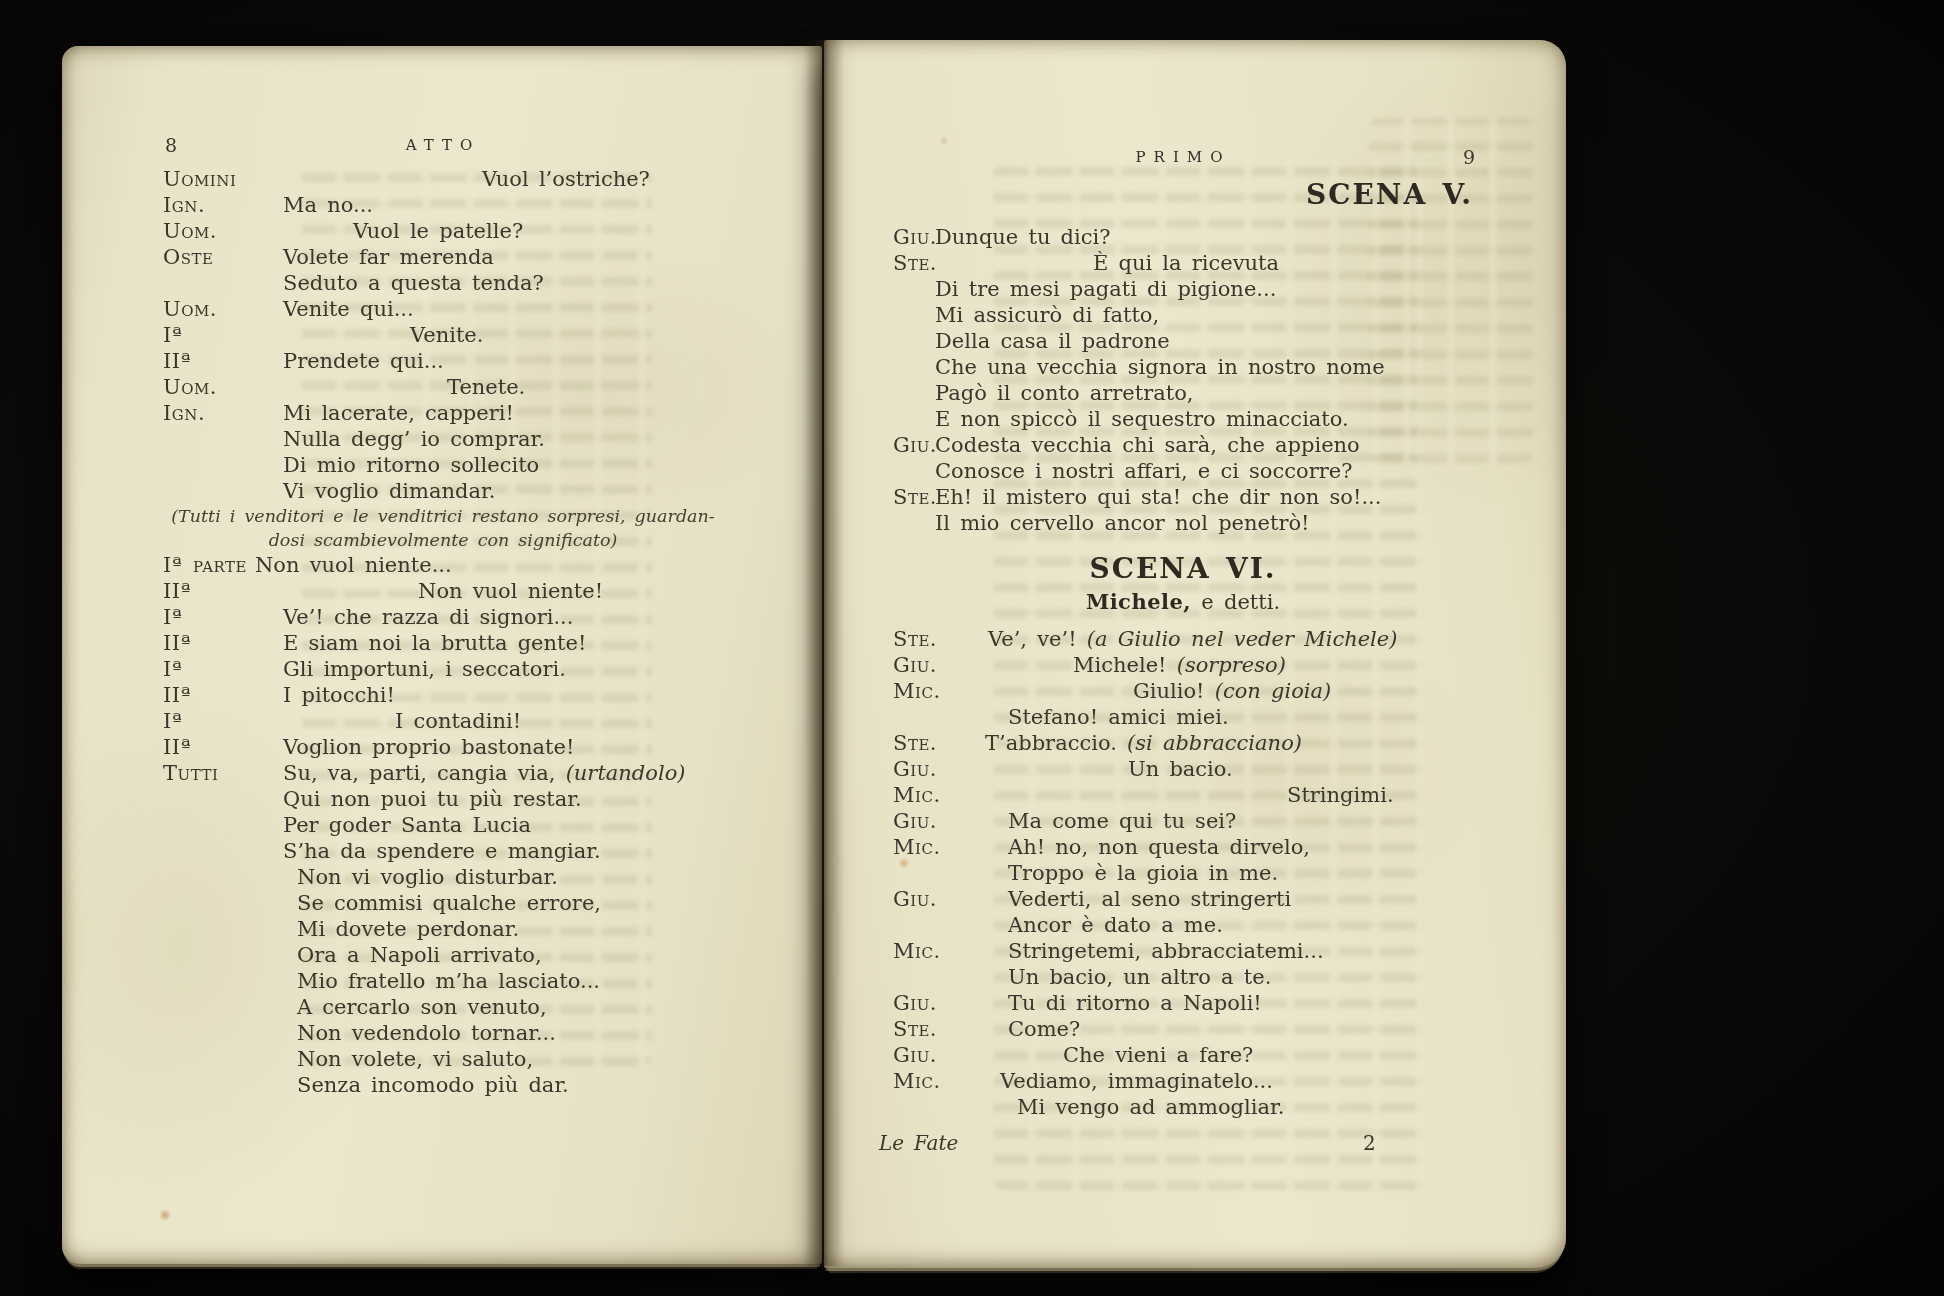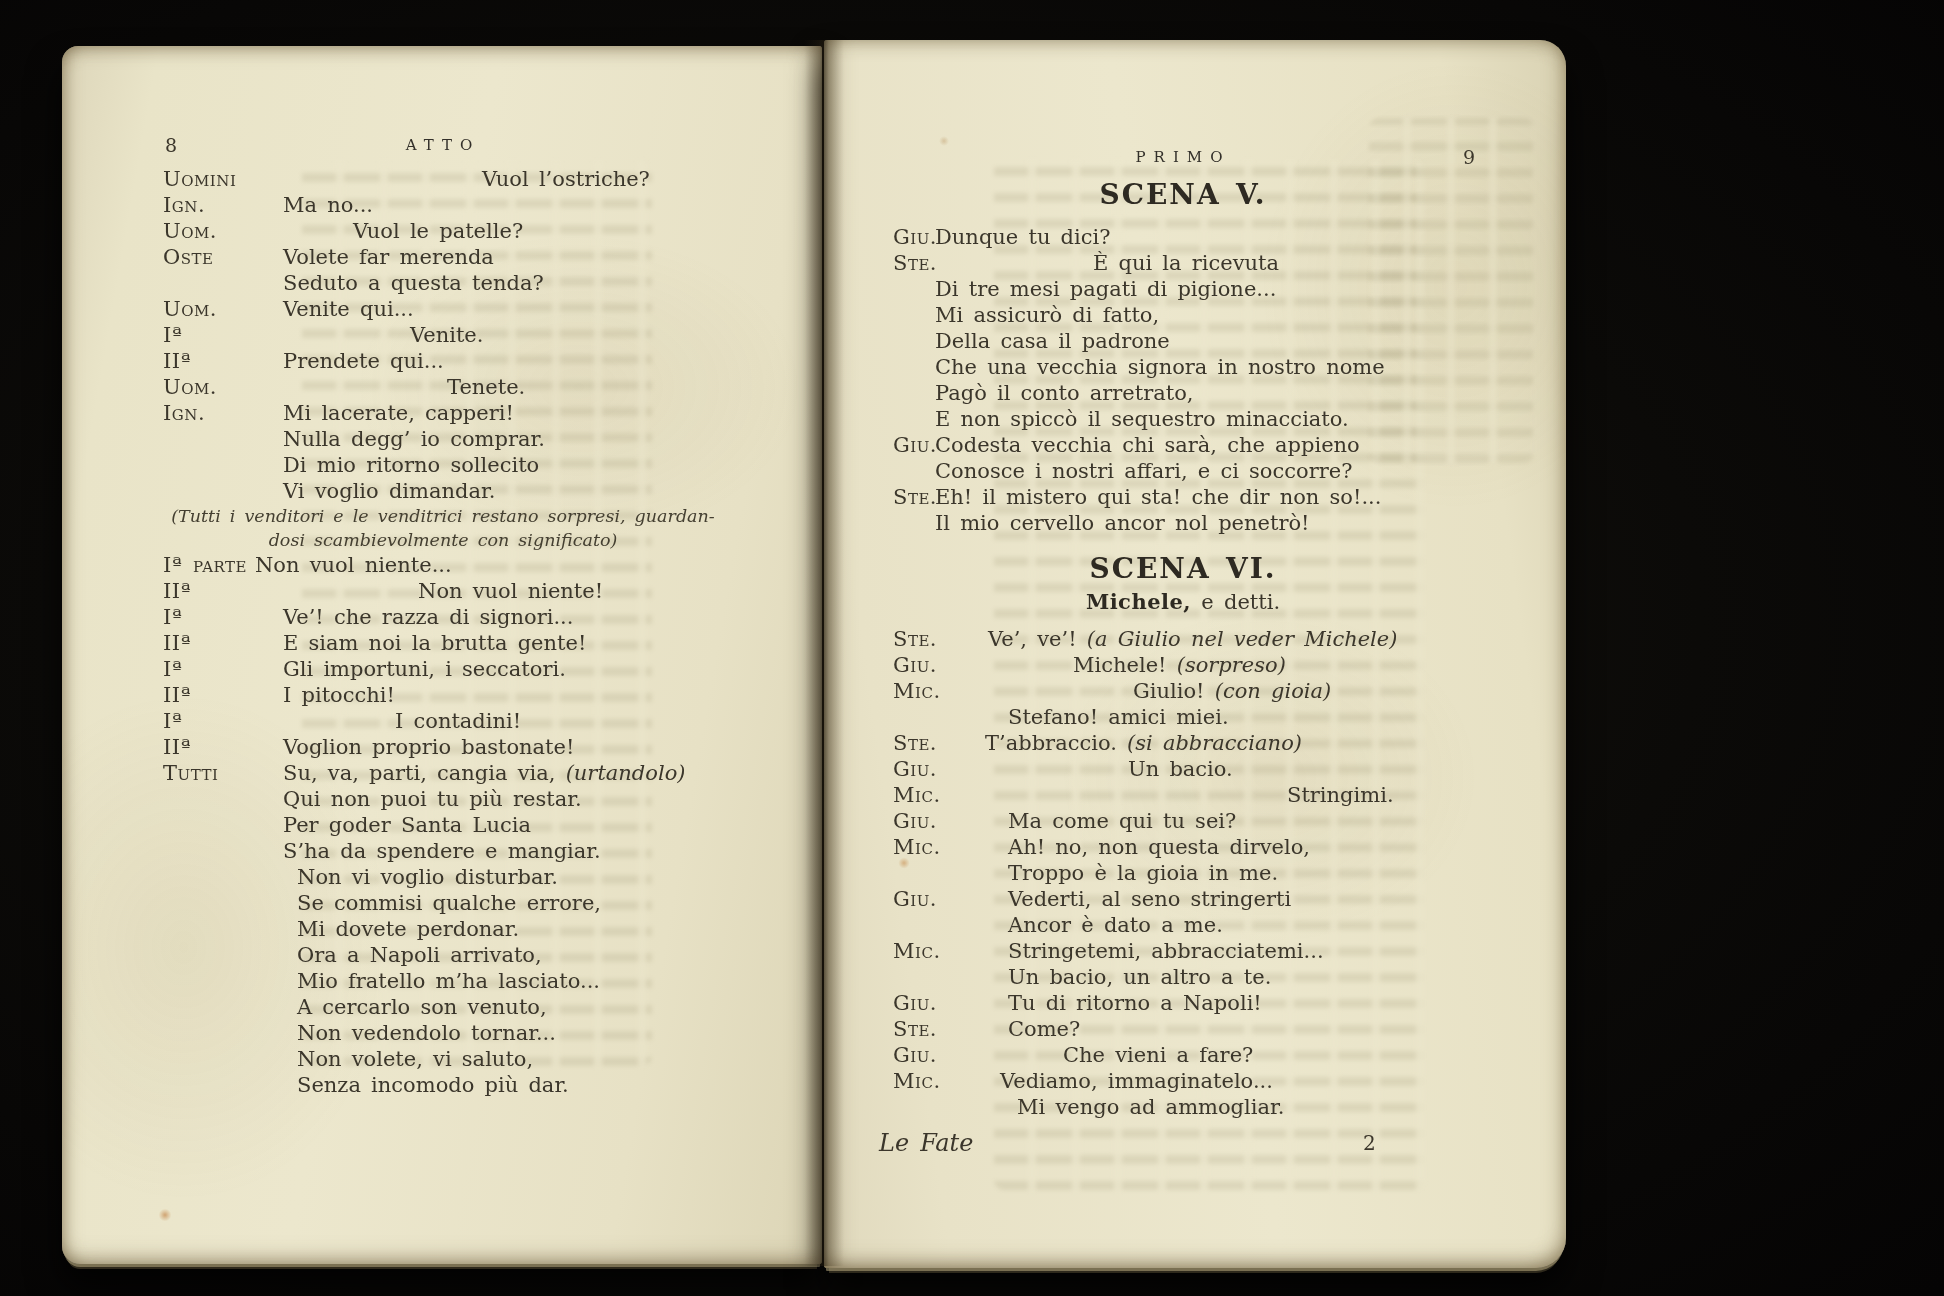--- a/index.html
+++ b/index.html
@@ -51,21 +51,21 @@
   .lines-r .line.s6{padding-left:115px;}
   .label{position:absolute;left:0;top:0;font-variant:small-caps;letter-spacing:.5px;}
   .line.inline{padding-left:0;}
   .line.inline .label{position:static;margin-right:8px;}
   .line.stage{padding-left:0 !important;text-align:center;font-size:17.5px;line-height:24px;min-height:24px;font-style:italic;color:#443f31;}
   .line.scene-title{padding-left:0 !important;text-align:center;font-weight:bold;font-size:28px;line-height:34px;min-height:34px;letter-spacing:2px;color:#2e2a22;}
   .line.scene-sub{padding-left:0 !important;text-align:center;font-size:21px;line-height:28px;min-height:28px;}
   .it{font-style:italic;}
   .b{font-weight:bold;letter-spacing:.5px;color:#2e2a22;}
   .footer-line{position:relative;margin-top:10px;height:26px;line-height:26px;}
-  .catch{position:absolute;left:-14px;font-style:italic;font-size:24px;}
+  .catch{position:absolute;left:-14px;font-style:italic;font-size:20px;}
   .sig{position:absolute;left:470px;font-size:20px;}
 </style>
 </head>
 <body>
 
 <div class="scene">
 
   <div class="page page-left">
     <div class="ghost ghost-l"></div>
     <div class="inner inner-l">
@@ -116,21 +116,21 @@
 
   <div class="page page-right">
     <div class="ghost ghost-r1"></div>
     <div class="ghost ghost-r2"></div>
     <div class="inner inner-r">
       <div class="pghead">
         <span class="runhead">PRIMO</span>
         <span class="pgnum pgnum-r">9</span>
       </div>
       <div class="lines lines-r" id="right-lines">
-          <div class="line scene-title" style="margin-top: 8px;"><span class="txt"><span>SCENA V.</span></span></div>
+          <div class="line scene-title" style="margin-top: 8px; text-align: right;"><span class="txt"><span>SCENA V.</span></span></div>
           <div class="line" style="margin-top: 12px;"><span class="label">Giu.</span><span class="txt"><span>Dunque tu dici?</span></span></div>
           <div class="line"><span class="label">Ste.</span><span class="txt" style="margin-left: 158px;"><span>È qui la ricevuta</span></span></div>
           <div class="line"><span class="txt"><span>Di tre mesi pagati di pigione...</span></span></div>
           <div class="line"><span class="txt"><span>Mi assicurò di fatto,</span></span></div>
           <div class="line"><span class="txt"><span>Della casa il padrone</span></span></div>
           <div class="line"><span class="txt"><span>Che una vecchia signora in nostro nome</span></span></div>
           <div class="line"><span class="txt"><span>Pagò il conto arretrato,</span></span></div>
           <div class="line"><span class="txt"><span>E non spiccò il sequestro minacciato.</span></span></div>
           <div class="line"><span class="label">Giu.</span><span class="txt"><span>Codesta vecchia chi sarà, che appieno</span></span></div>
           <div class="line"><span class="txt"><span>Conosce i nostri affari, e ci soccorre?</span></span></div>

